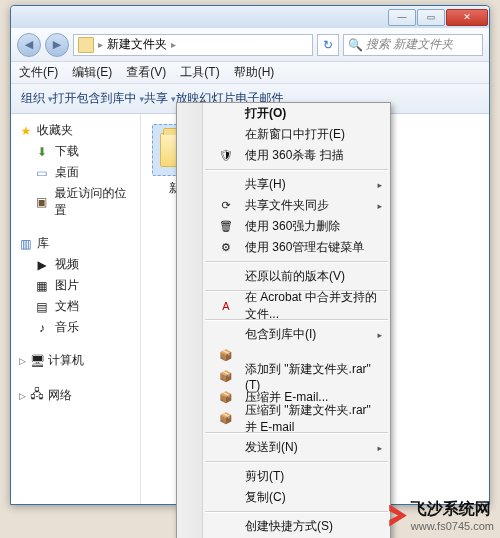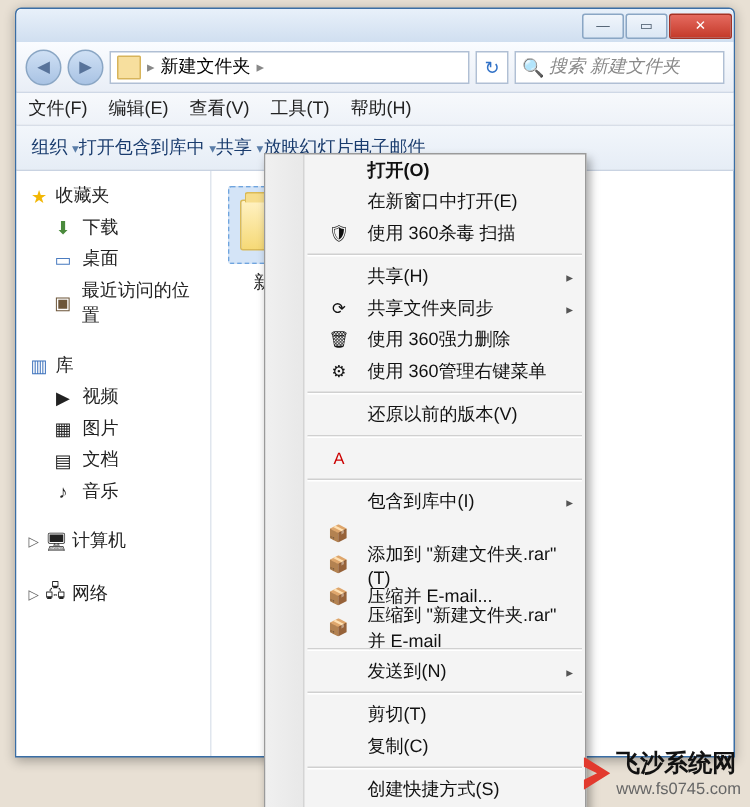--- a/index.html
+++ b/index.html
@@ -195,20 +195,21 @@
       </li>
     <li>
         <span class="micon">⚙</span>
         <span>使用 360管理右键菜单</span>
       </li>
     <li class="sep"></li>
     <li>还原以前的版本(V)</li>
     <li class="sep"></li>
     <li>
         <span class="micon" style="color:#c00">A</span>
+        <span>在 Acrobat 中合并支持的文件...</span>
       </li>
     <li class="sep"></li>
     <li>
         <span>包含到库中(I)</span>
         <span class="arw">▸</span>
       </li>
     <li>
         <span class="micon">📦</span>
       </li>
     <li>

